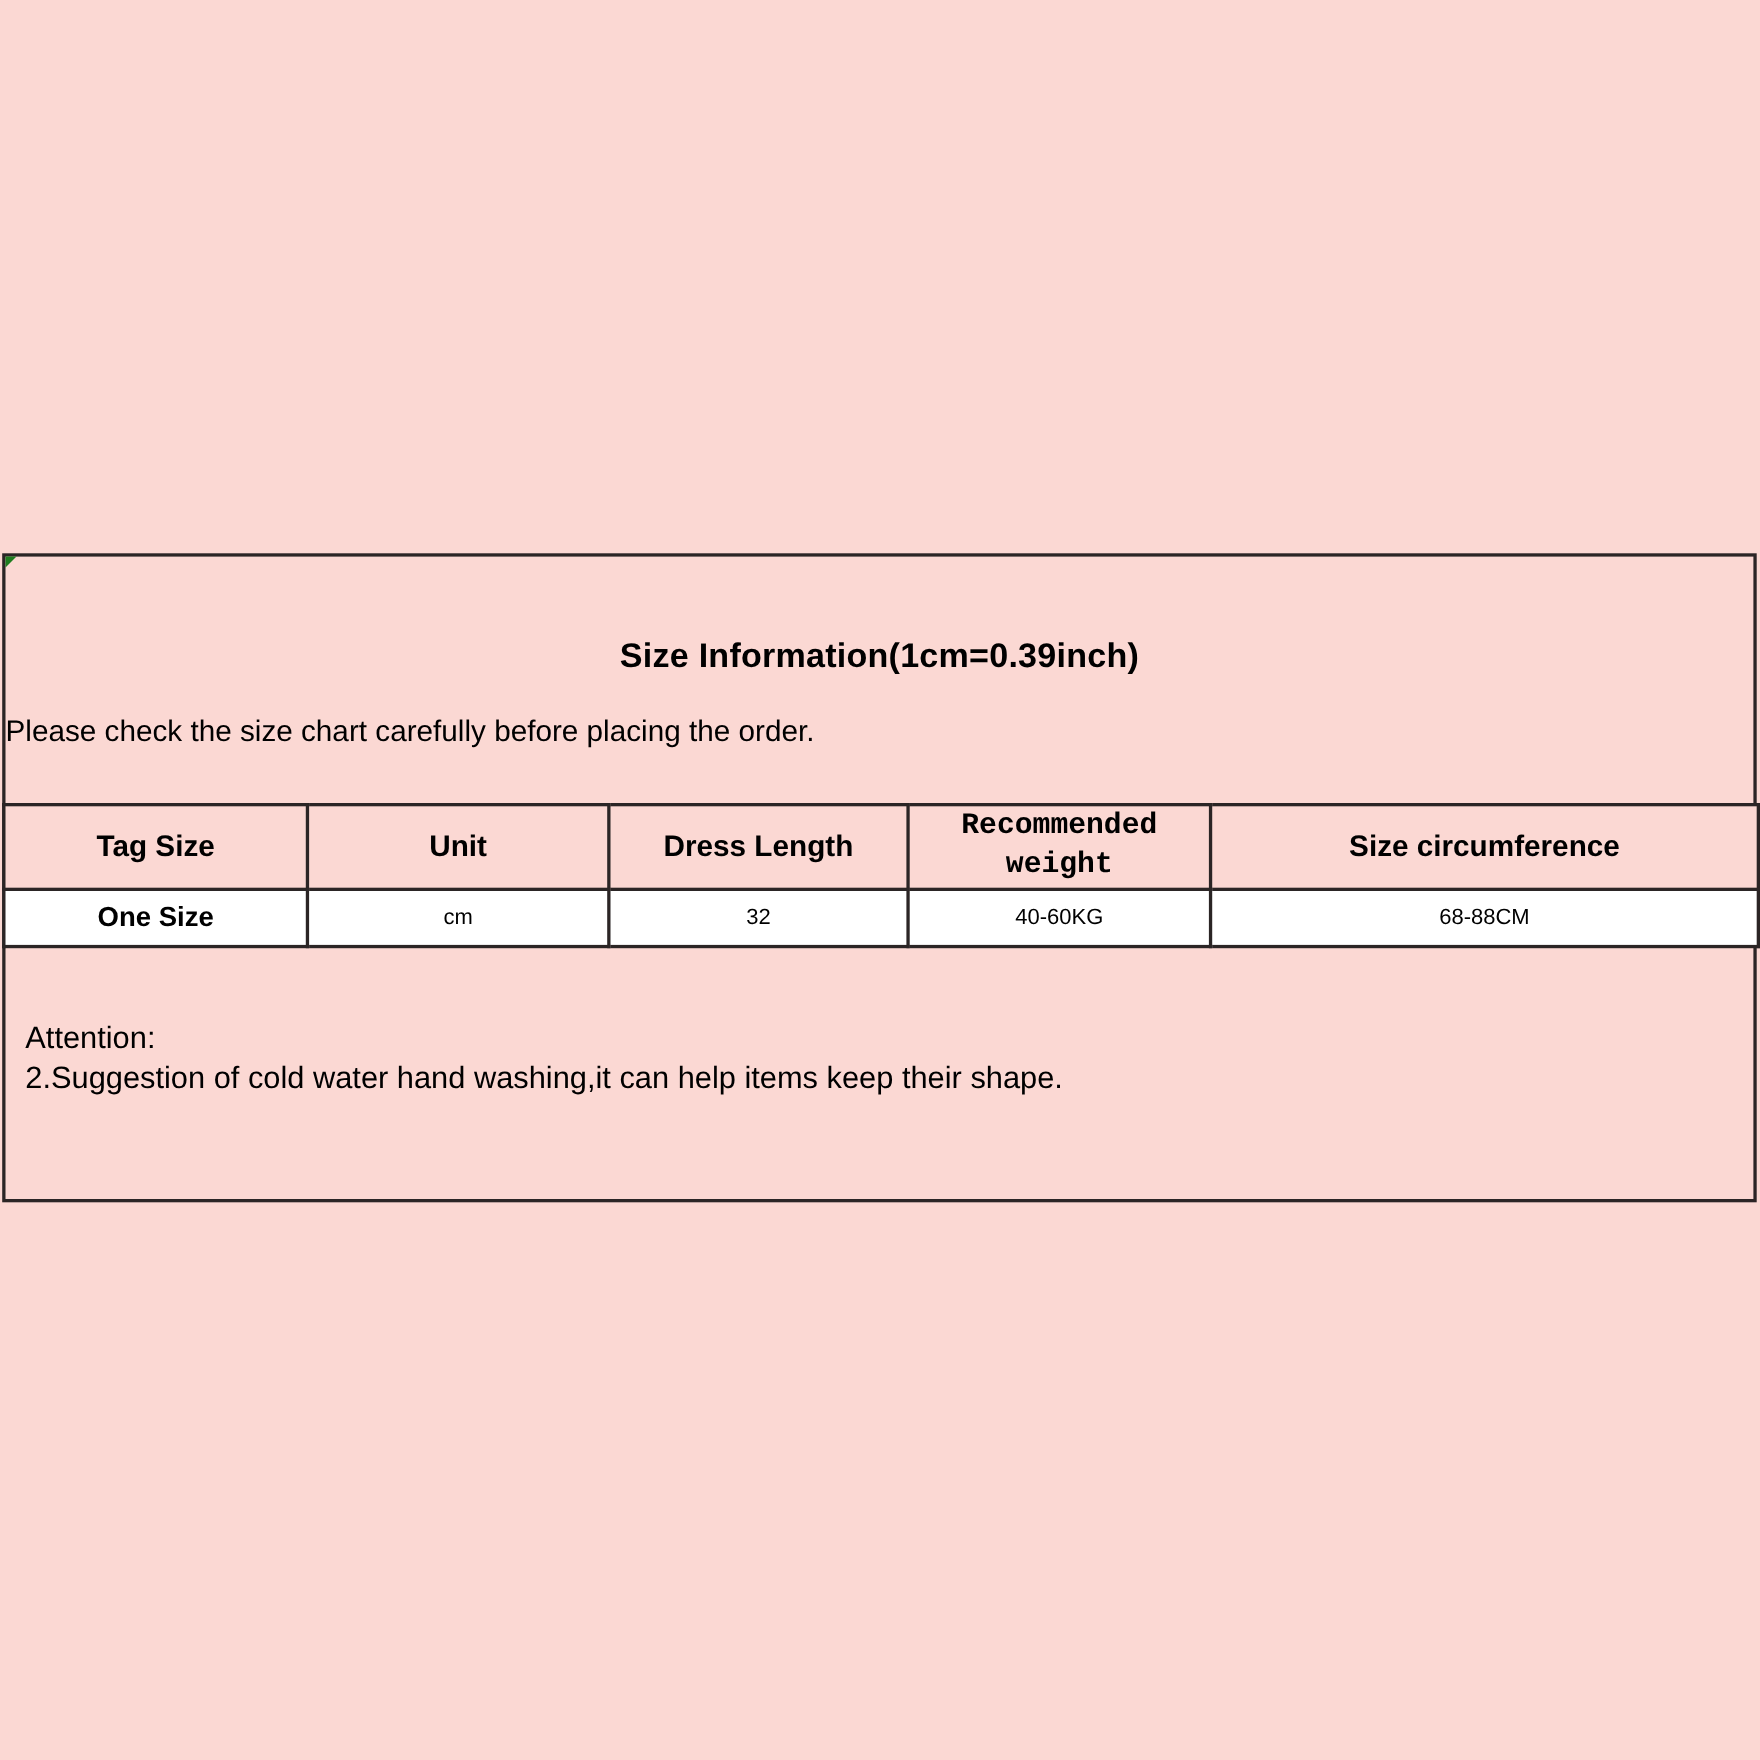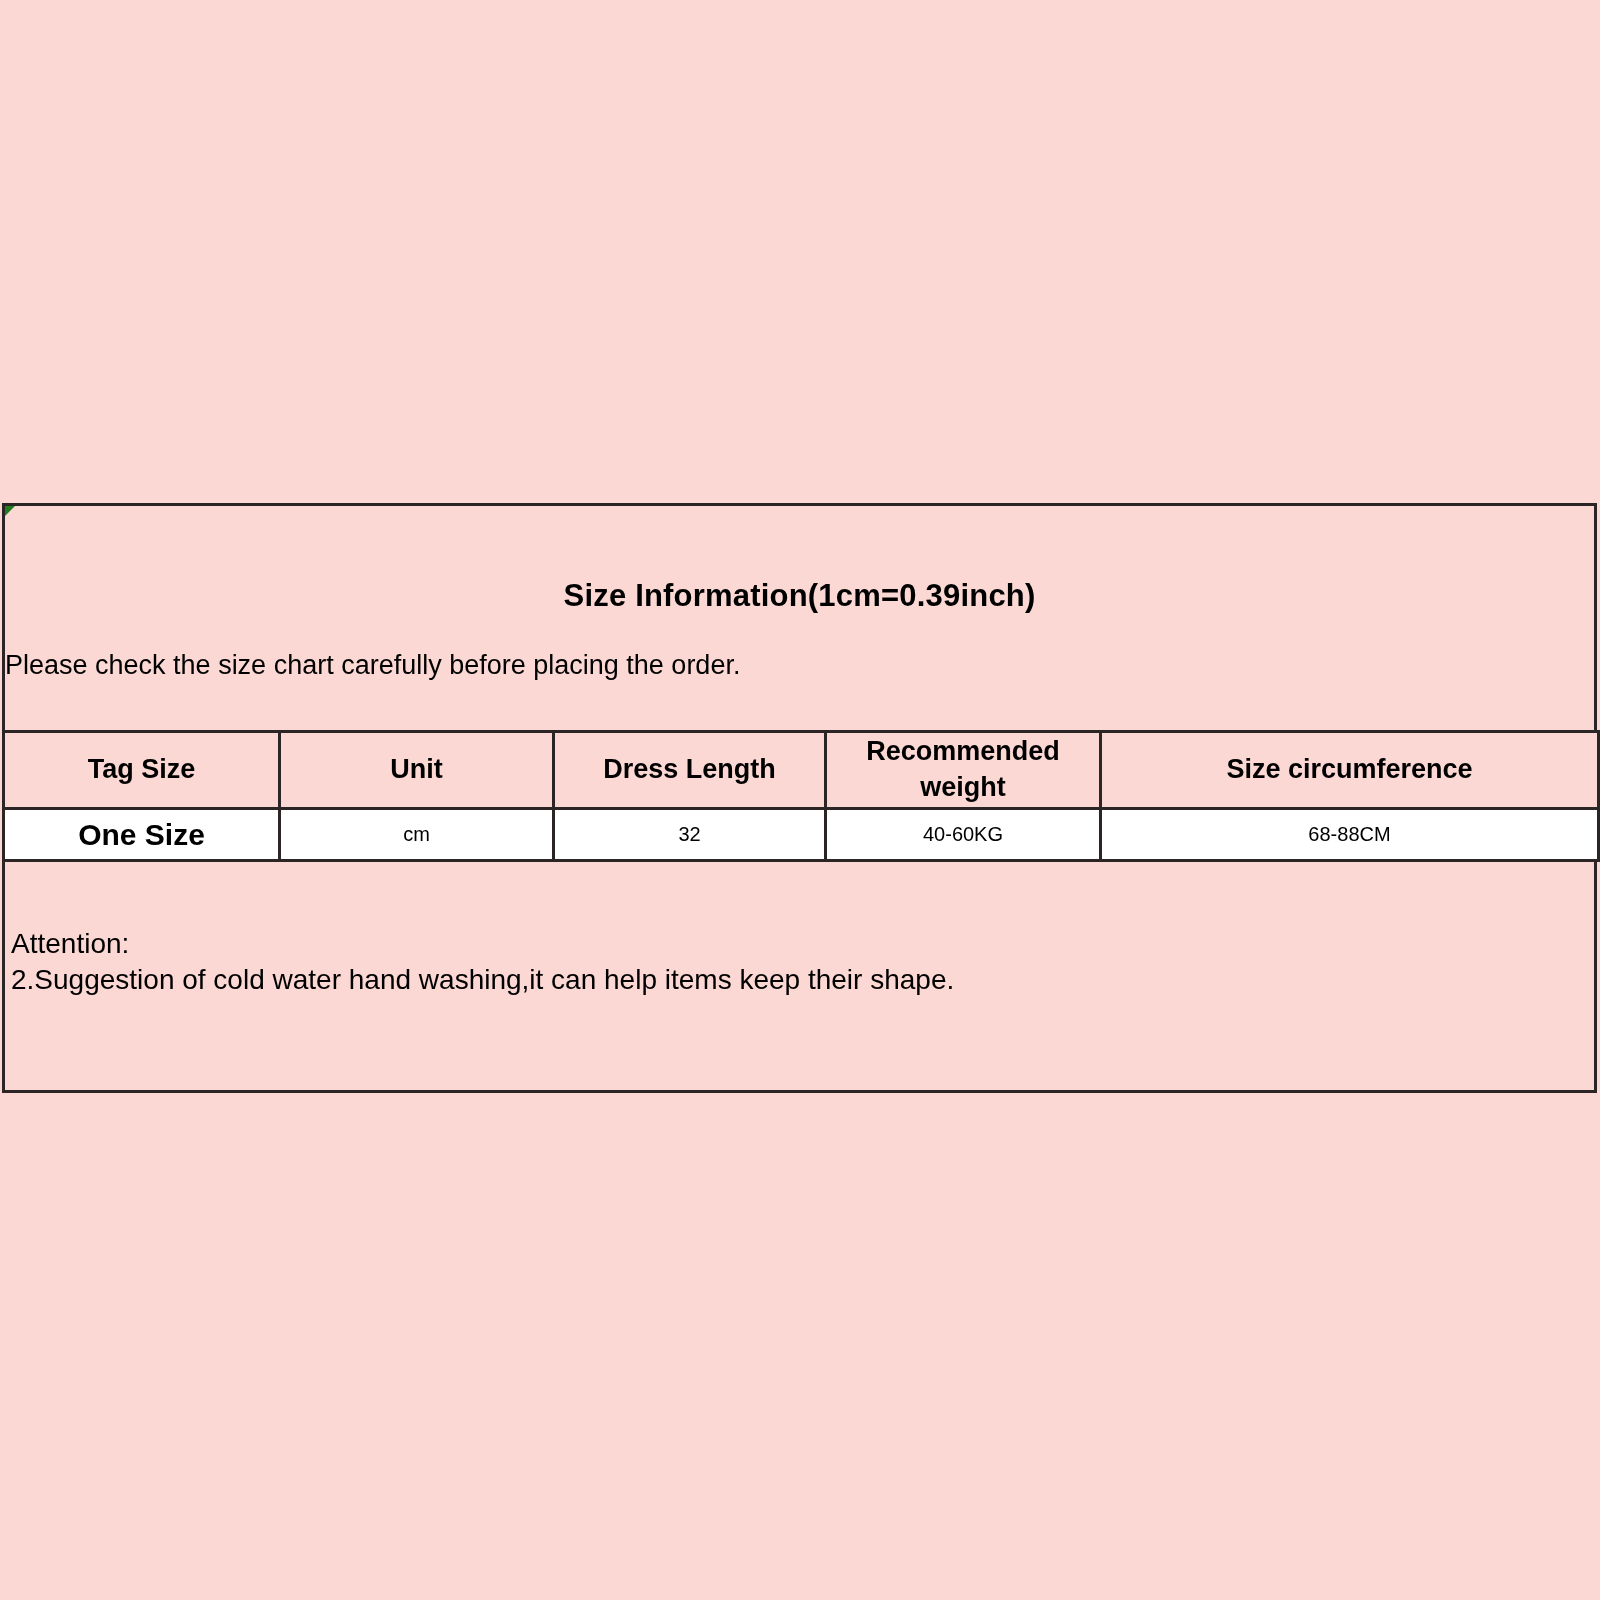--- a/index.html
+++ b/index.html
@@ -76,33 +76,34 @@
     font-weight: bold;
     line-height: 1.33;
   }
   table.size-table td {
     background: #ffffff;
     height: 49px;
     font-size: 20px;
     font-weight: normal;
   }
   table.size-table td.tag-size-cell {
-    font-size: 30px;
+    font-size: 25px;
     font-weight: bold;
   }
   th .wrap-narrow {
     display: inline-block;
     max-width: 215px;
+    font-family: Liberation Mono, monospace;
   }
   .attention {
     position: absolute;
     left: 0;
     right: 0;
     top: 420px;
-    padding-left: 6px;
+    padding-left: 18px;
     font-size: 28px;
     line-height: 36px;
     text-align: left;
   }
   .attention .line {
     white-space: nowrap;
   }
   .attention .stretched {
     word-spacing: 4.5px;
   }

